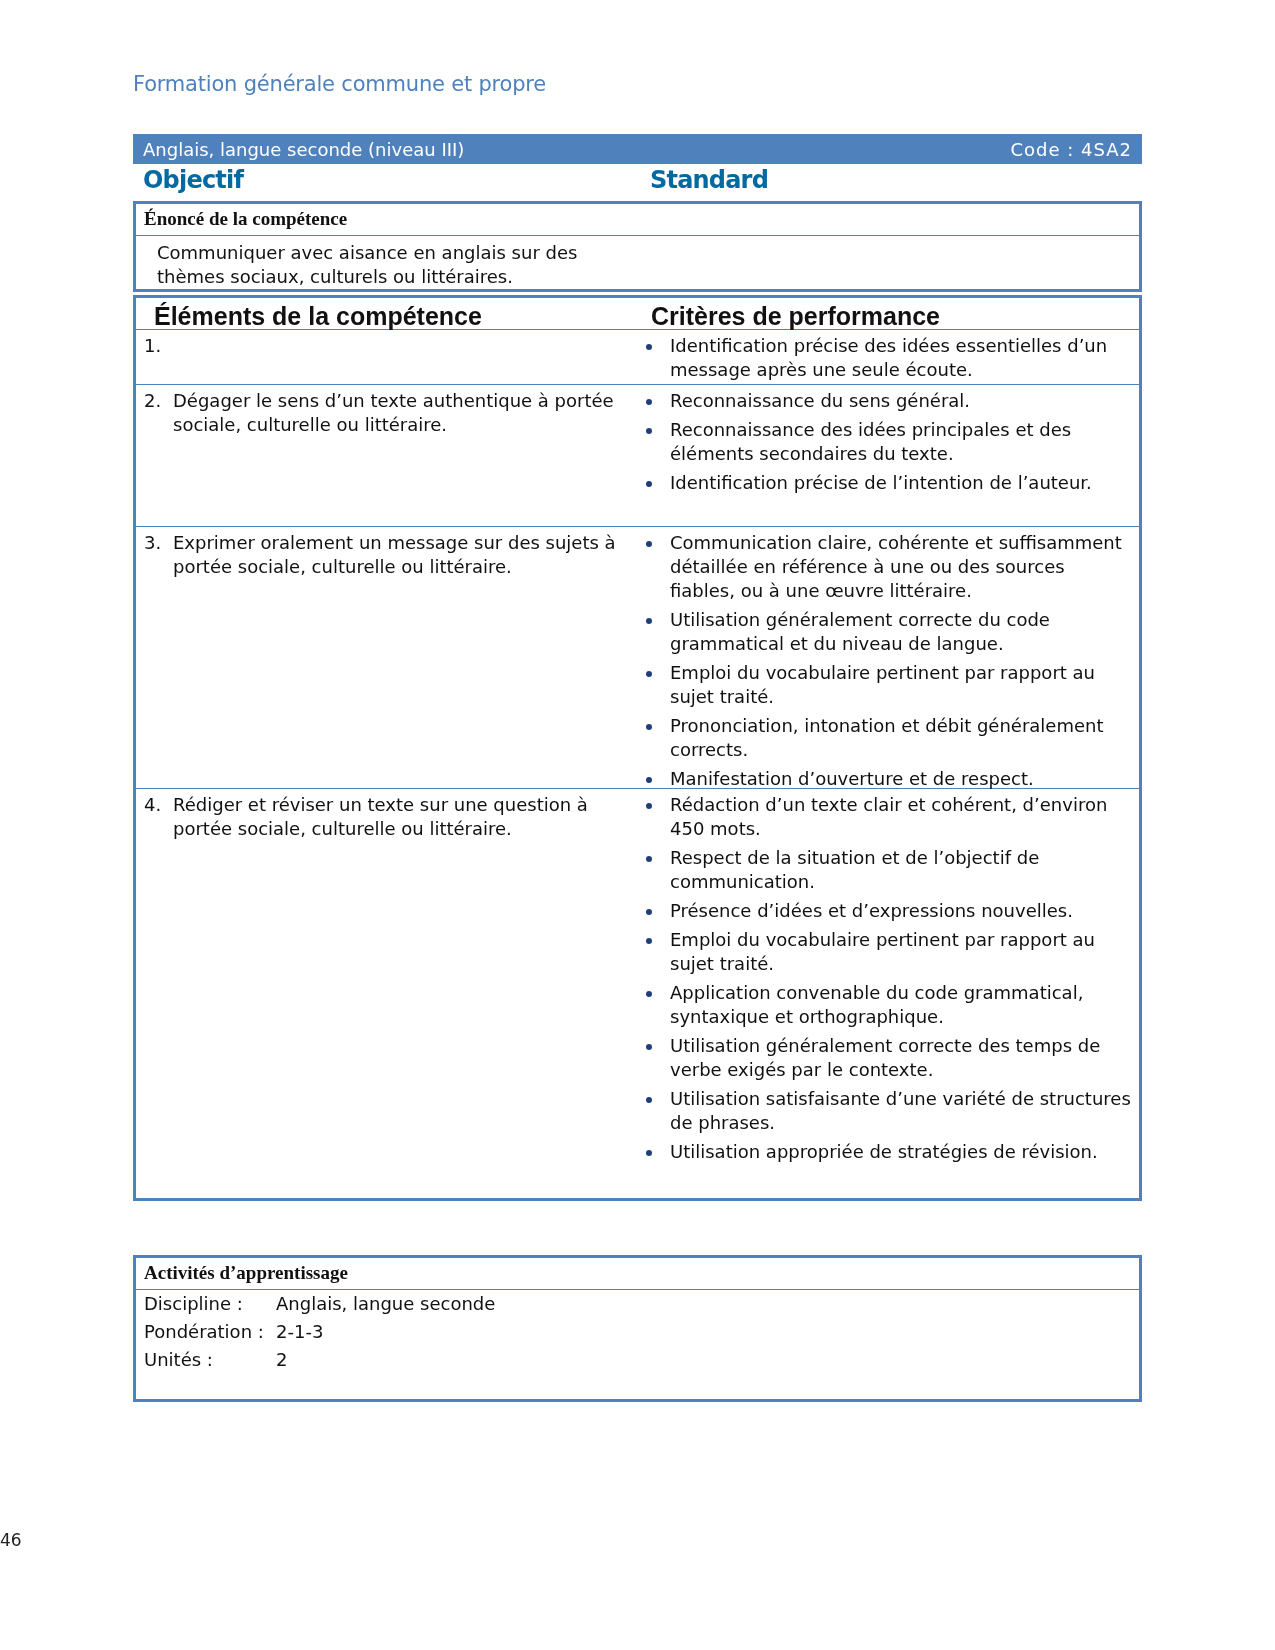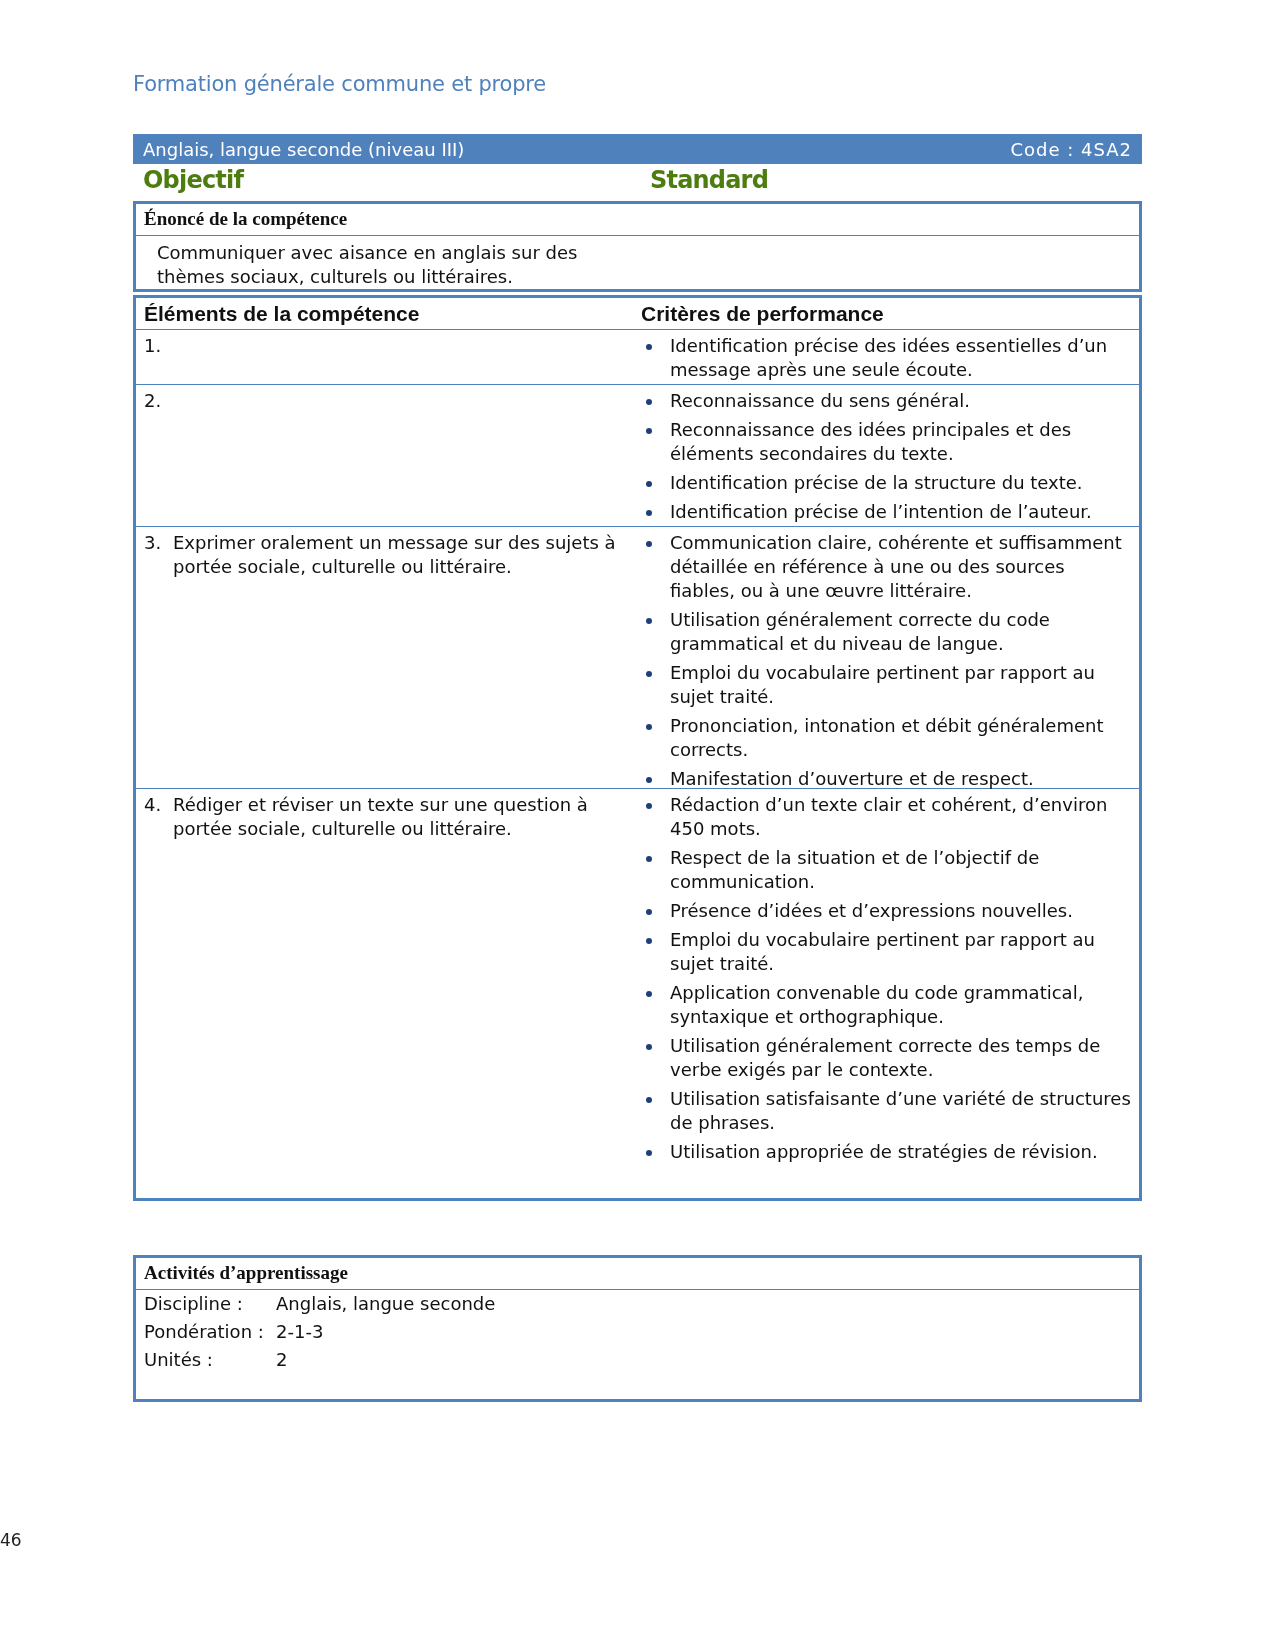--- a/index.html
+++ b/index.html
@@ -1,29 +1,29 @@
 <!DOCTYPE html>
 <html><head>
 <meta charset="utf-8">
 <style>
   html, body { margin: 0; padding: 0; background: #ffffff; }
   body { width: 1275px; height: 1650px; position: relative; font-family: "DejaVu Sans", "Liberation Sans", sans-serif; color: #111; }
   .section-title { position: absolute; left: 133px; top: 72px; font-size: 21px; color: #4f81bd; font-family: "DejaVu Sans", sans-serif; letter-spacing: -0.2px; }
   .course-bar { position: absolute; left: 133px; top: 134px; width: 1009px; height: 30px; background: #4f81bd; color: #fff; font-size: 18px; display: flex; justify-content: space-between; align-items: center; box-sizing: border-box; padding: 0 10px 0 10px; }
   .course-bar .code { letter-spacing: 1px; text-align: center; }
   .col-heads { position: absolute; top: 164px; left: 133px; width: 1009px; height: 36px; }
-  .col-heads .h { position: absolute; top: 2px; font-weight: bold; font-size: 24px; color: #4d7c0f; letter-spacing: -0.8px; }
+  .col-heads .h { position: absolute; top: 2px; font-weight: bold; font-size: 24px; color: #0369a1; letter-spacing: -0.8px; }
   .box { position: absolute; left: 133px; width: 1009px; border: 3px solid #4f81bd; box-sizing: border-box; background: #fff; }
   .box .hd { font-weight: bold; font-size: 19px; padding: 4px 8px 3px 8px; border-bottom: 1px solid #4f81bd; height: 32px; box-sizing: border-box; font-family: Liberation Serif, serif; }
   .box .txt { font-size: 18px; padding: 5px 8px 4px 21px; line-height: 24px; }
   .enonce { top: 201px; height: 91px; }
   .enonce .txt { width: 460px; }
   .elements { top: 295px; height: 906px; }
   .elements .hdrow { display: flex; border-bottom: 1px solid #4f81bd; height: 32px; box-sizing: border-box; }
-  .elements .hdrow div { font-weight: bold; font-size: 21px; padding: 4px 8px; font-family: "Liberation Sans", sans-serif; }
+  .elements .hdrow div { font-weight: bold; font-size: 25px; padding: 4px 18px; font-family: "Liberation Sans", sans-serif; }
   .elements .hdrow .c1 { width: 497px; box-sizing: border-box; }
   .erow { display: flex; border-bottom: 1px solid #4f81bd; box-sizing: border-box; }
   .erow:last-child { border-bottom: none; }
   .erow .left { width: 497px; box-sizing: border-box; padding: 4px 8px 6px 8px; font-size: 18px; line-height: 24px; display: flex; }
   .erow .left .num { width: 29px; flex: none; }
   .erow .right { flex: 1; padding: 4px 8px 6px 8px; font-size: 18px; line-height: 24px; }
   .crit { display: flex; margin-bottom: 5px; }
   .crit:last-child { margin-bottom: 0; }
   .bullet { width: 29px; flex: none; position: relative; }
   .bullet::before { content: ""; position: absolute; left: 5px; top: 10px; width: 6px; height: 6px; border-radius: 50%; background: #1f3f7a; }
@@ -66,33 +66,30 @@
         <div class="right">
           <div class="crit">
             <span class="bullet"></span>
             <span>Identification précise des idées essentielles d’un message après une seule écoute.</span>
           </div>
         </div>
       </div>
       <div class="erow" style="height: 142px;">
         <div class="left">
           <span class="num">2.</span>
+          <span>Dégager le sens d’un texte authentique à portée sociale, culturelle ou littéraire.</span>
         </div>
         <div class="right">
           <div class="crit">
             <span class="bullet"></span>
             <span>Reconnaissance du sens général.</span>
           </div>
           <div class="crit">
             <span class="bullet"></span>
             <span>Reconnaissance des idées principales et des éléments secondaires du texte.</span>
-          </div>
-          <div class="crit">
-            <span class="bullet"></span>
-            <span>Identification précise de la structure du texte.</span>
           </div>
           <div class="crit">
             <span class="bullet"></span>
             <span>Identification précise de l’intention de l’auteur.</span>
           </div>
         </div>
       </div>
       <div class="erow" style="height: 262px;">
         <div class="left">
           <span class="num">3.</span>

